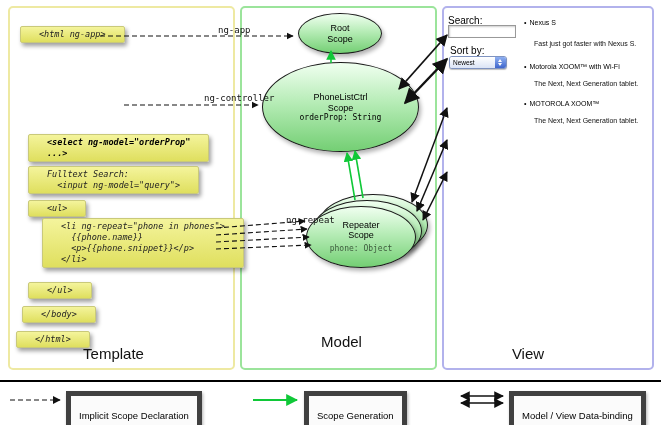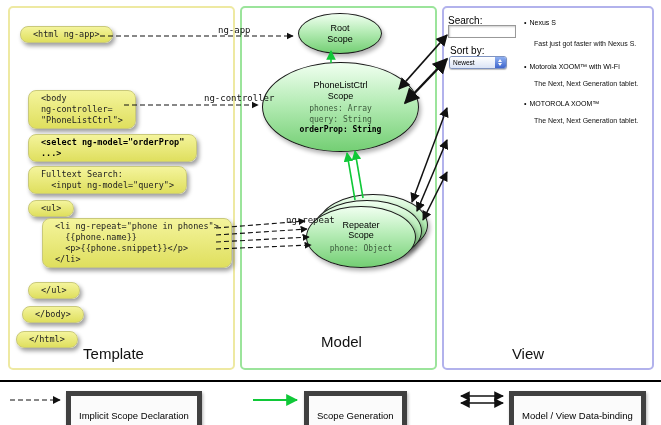--- a/index.html
+++ b/index.html
@@ -11,39 +11,40 @@
   .col-template { left:8px;  top:6px; width:227px; height:364px; border:2px solid #eee9a2; }
   .col-model    { left:240px; top:6px; width:197px; height:364px; border:2px solid #9be49b; }
   .col-view     { left:442px; top:6px; width:212px; height:364px; border:2px solid #b2b2ec; }
 
   .col-label { position:absolute; font-size:15px; color:#111; text-align:center; }
 
   .codebox {
     position:absolute; font-family:"DejaVu Sans Mono", monospace; font-size:8.5px;
     line-height:1.3; color:#222; white-space:pre;
     background:linear-gradient(180deg,#f4f49c,#dfdf5e);
-    border:1px solid #c9c97a; border-radius:8px; padding:2px 12px;
+    border:1px solid #c9c97a; border-radius:2px; padding:2px 18px;
     box-shadow:2px 3px 4px rgba(0,0,0,.38);
+    font-style:italic;
   }
   .codebox.bold { font-weight:bold; color:#000; }
 
   .arrow-label { position:absolute; font-family:"DejaVu Sans Mono", monospace; font-size:9px; color:#111;padding-left:48px; }
 
   .ellipse {
     position:absolute; border:1px solid #1a1a1a; border-radius:50%;
     background:linear-gradient(180deg,#f0fff0 0%, #b6ecb6 45%, #74cf74 100%);
     box-shadow:2px 3px 4px rgba(0,0,0,.3);
     display:flex; flex-direction:column; align-items:center; justify-content:center;
     text-align:center;
   }
   .scope-title { font-size:9px; color:#000; white-space:pre; line-height:1.2; }
   .scope-props { font-family:"DejaVu Sans Mono", monospace; font-size:8px; color:#3d5a3d;
                  white-space:pre; line-height:1.3; margin-top:3px; text-align:left; }
   .scope-prop-bold { font-family:"DejaVu Sans Mono", monospace; font-size:8px; color:#000;
-                     font-weight:bold; white-space:pre; }
+                     font-weight:normal; white-space:pre; }
 
   .view-label { position:absolute; font-size:10px; color:#000; }
   .view-input { position:absolute; width:68px; height:13px; border:1px solid #999; background:#fff;
                 box-shadow:inset 1px 1px 2px rgba(0,0,0,.2); font-size:8px; padding:0 2px; }
   .view-select { position:absolute; display:flex; align-items:stretch; border:1px solid #7f93c0;
                  border-radius:3px; overflow:hidden; box-shadow:0 1px 1px rgba(0,0,0,.25); background:#fff; }
   .view-select .val { flex:1; font-size:6.5px; line-height:11px; padding:0 3px;
                       background:linear-gradient(#ffffff,#dbe4f6); color:#000; }
   .view-select .nub { width:11px; background:linear-gradient(#8fb0f2,#3f66cc); position:relative; }
   .view-select .nub::before, .view-select .nub::after {
@@ -63,23 +64,20 @@
 </head>
 <body>
 
 <div class="stage">
 
   <div class="colbox col-template"></div>
   <div class="colbox col-model"></div>
   <div class="colbox col-view"></div>
 
   <div class="codebox" style="left:20px;top:26px">&lt;html ng-app&gt;</div>
-  <div class="codebox" style="left:28px;top:90px">&lt;body
-ng-controller=
-"PhoneListCtrl"&gt;</div>
   <div class="codebox bold" style="left:28px;top:134px">&lt;select ng-model="orderProp"
 ...&gt;</div>
   <div class="codebox" style="left:28px;top:166px">Fulltext Search:
   &lt;input ng-model="query"&gt;</div>
   <div class="codebox" style="left:28px;top:200px">&lt;ul&gt;</div>
   <div class="codebox" style="left:42px;top:218px">&lt;li ng-repeat="phone in phones"&gt;
   {{phone.name}}
   &lt;p&gt;{{phone.snippet}}&lt;/p&gt;
 &lt;/li&gt;</div>
   <div class="codebox" style="left:28px;top:282px">&lt;/ul&gt;</div>
@@ -87,22 +85,20 @@
   <div class="codebox" style="left:16px;top:331px">&lt;/html&gt;</div>
 
   <div class="ellipse" style="left:298px;top:13px;width:84px;height:41px">
     <div class="scope-title">Root
 Scope</div>
   </div>
 
   <div class="ellipse" style="left:262px;top:62px;width:157px;height:90px">
     <div class="scope-title">PhoneListCtrl
 Scope</div>
-    <div class="scope-props">phones: Array
-query: String</div>
     <div class="scope-prop-bold">orderProp: String</div>
   </div>
 
   <div class="ellipse" style="left:318px;top:194px;width:110px;height:62px"></div>
   <div class="ellipse" style="left:312px;top:200px;width:110px;height:62px"></div>
   <div class="ellipse" style="left:306px;top:206px;width:110px;height:62px">
     <div class="scope-title">Repeater
 Scope</div>
     <div class="scope-props">phone: Object</div>
   </div>

